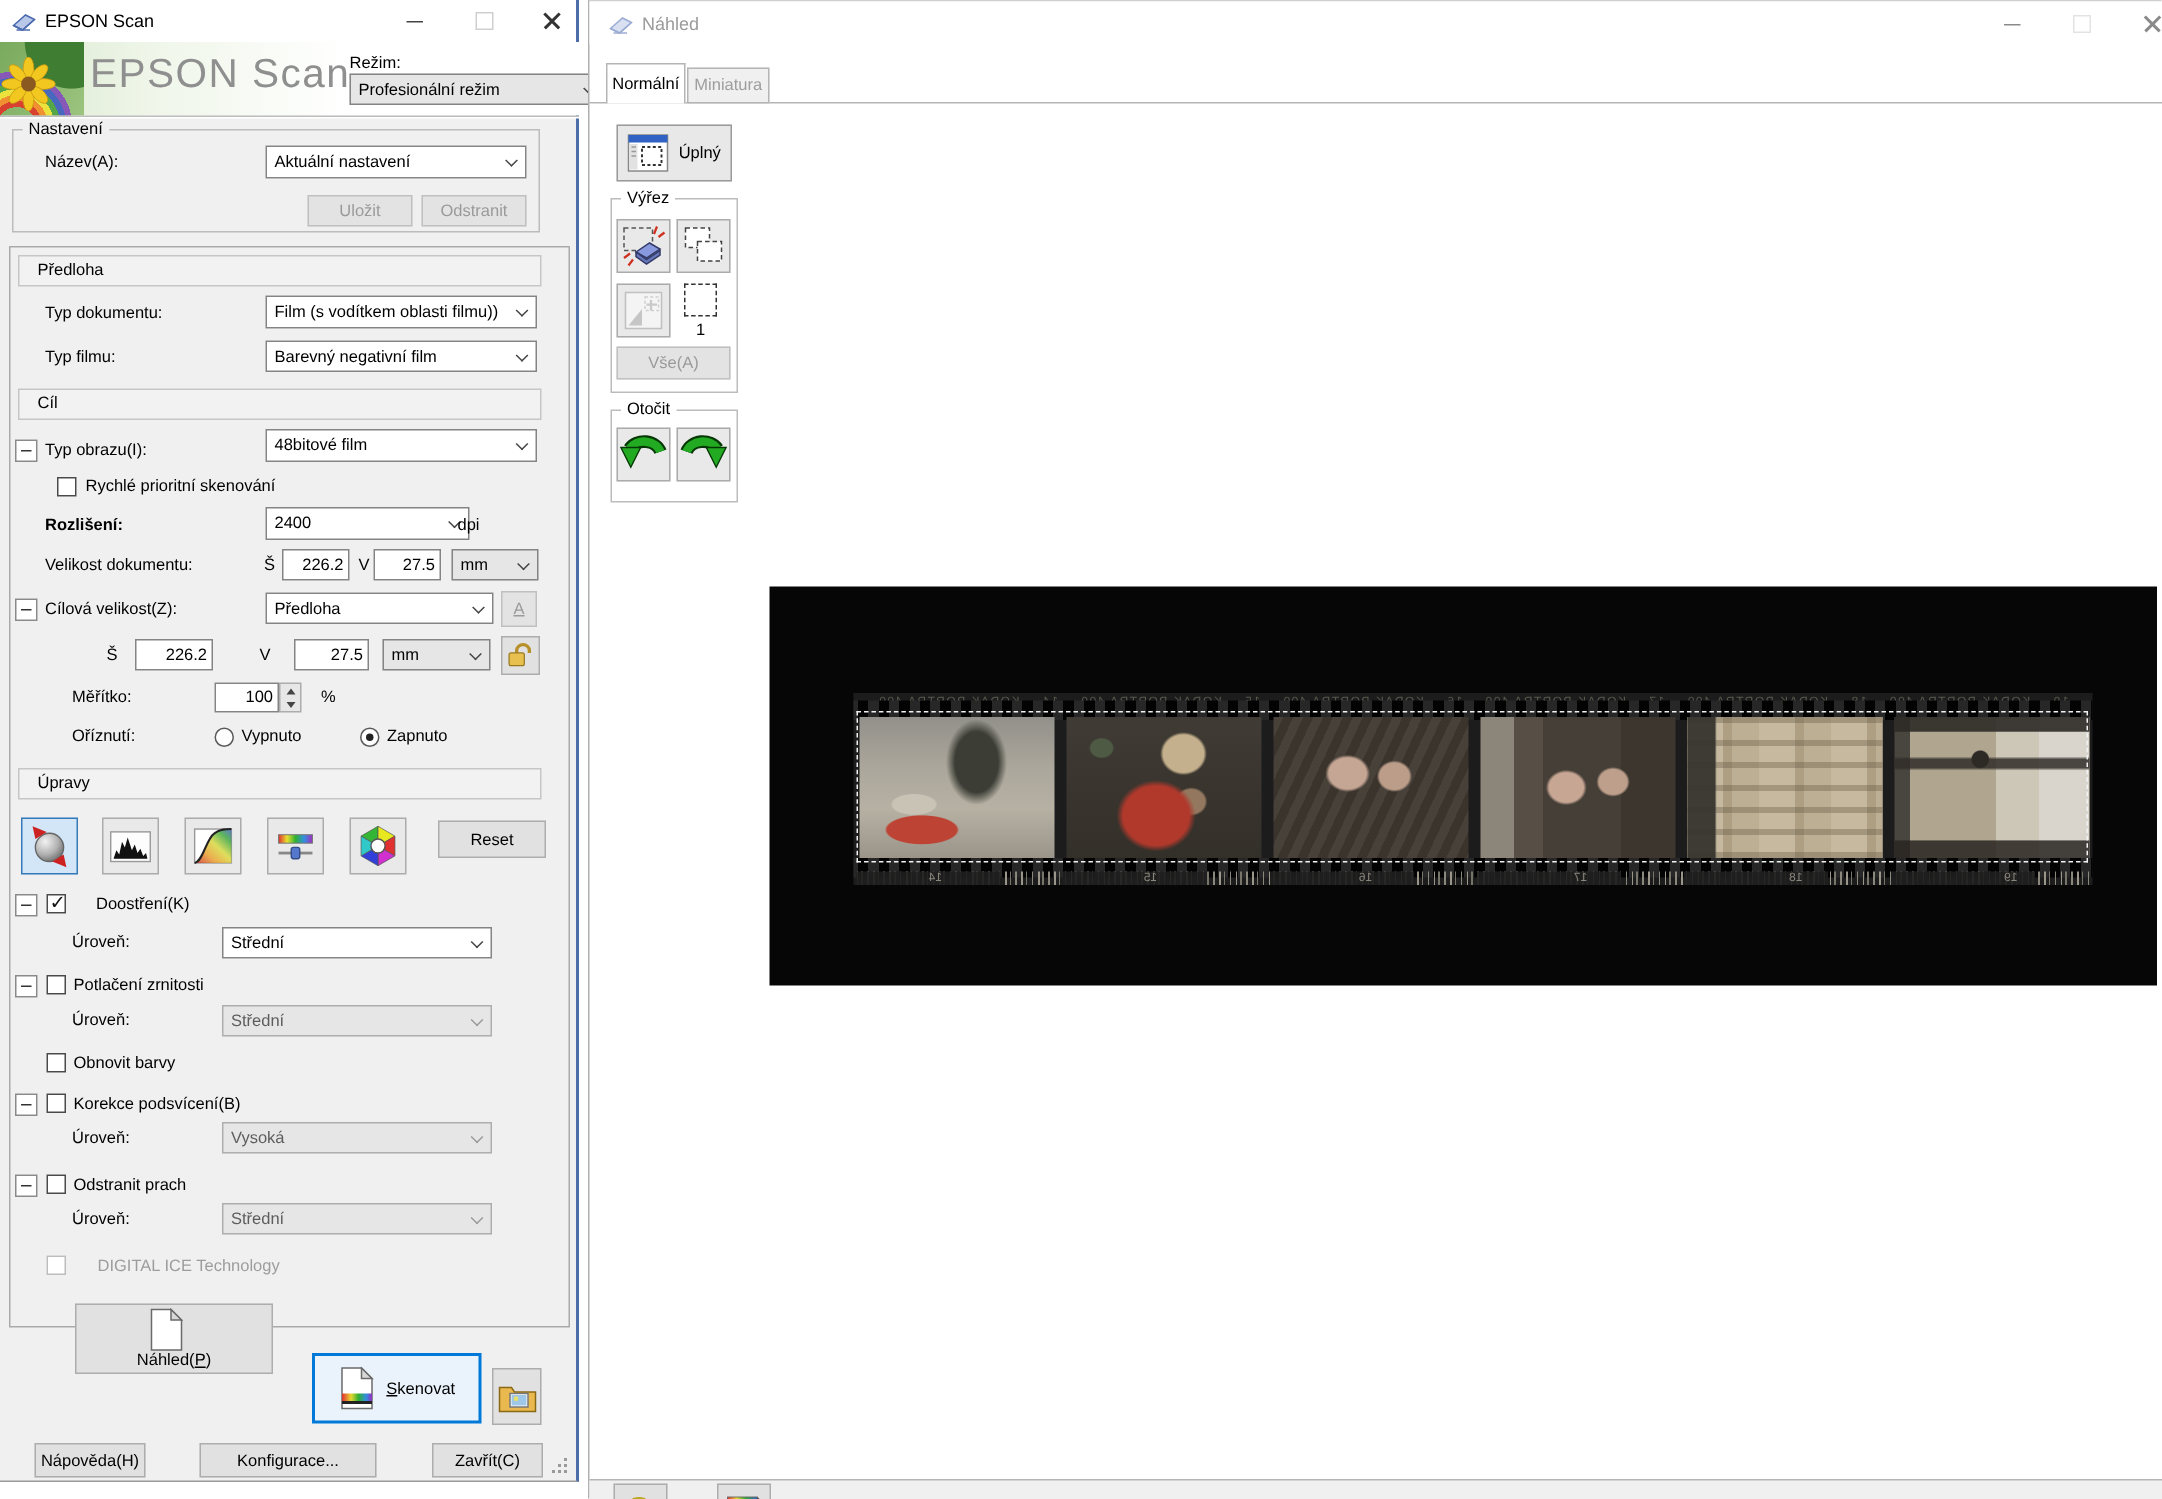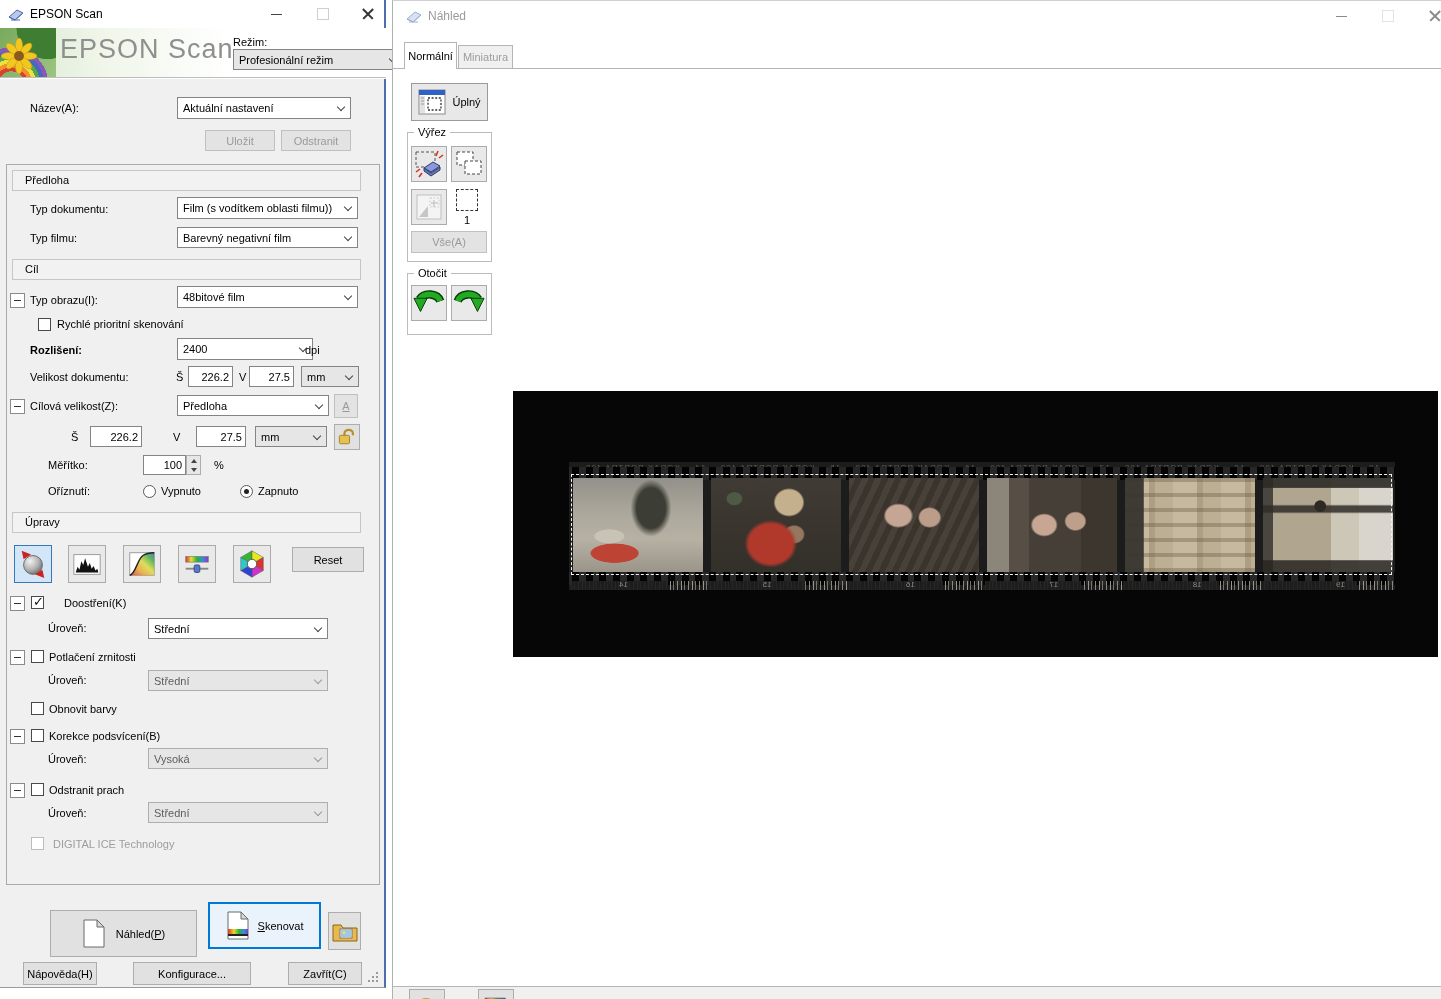--- a/index.html
+++ b/index.html
@@ -150,20 +150,23 @@
     </div>
     <div id="logo-text" class="abs">EPSON Scan</div>
   </div>
   <div class="abs lbl" style="left:233px;top:36px;">Režim:</div>
   <div class="abs combo gray" style="left:233px;top:49px;width:170px;height:21px;">
     <span>Profesionální režim</span>
     <span class="chev"></span>
   </div>
   <div id="logo-sep" class="abs"></div>
 
+  <div class="abs groupbox" style="left:8px;top:86px;width:352px;height:69px;">
+    <span class="legend">Nastavení</span>
+  </div>
   <div class="abs lbl" style="left:30px;top:102px;">Název(A):</div>
   <div class="abs combo" style="left:177px;top:97px;width:174px;height:22px;">
     <span>Aktuální nastavení</span>
     <span class="chev"></span>
   </div>
   <div class="abs btn disabled" style="left:205px;top:130px;width:70px;height:21px;">Uložit</div>
   <div class="abs btn disabled" style="left:281px;top:130px;width:70px;height:21px;">Odstranit</div>
 
   <div class="abs" style="left:6px;top:164px;width:374px;height:721px;border:1px solid #aaaaaa;"></div>
 
@@ -342,23 +345,23 @@
   <div class="abs expander" style="left:10px;top:783px;"></div>
   <div class="abs cb" style="left:31px;top:783px;"></div>
   <div class="abs lbl" style="left:49px;top:784px;">Odstranit prach</div>
   <div class="abs lbl" style="left:48px;top:807px;">Úroveň:</div>
   <div class="abs combo disabled" style="left:148px;top:802px;width:180px;height:21px;">
     <span>Střední</span>
     <span class="chev"></span>
   </div>
 
   <div class="abs cb disabled" style="left:31px;top:837px;"></div>
-  <div class="abs lbl gray" style="left:53px;top:838px;">DIGITAL ICE Technology</div>
-
-  <div class="abs btn" style="left:50px;top:910px;width:147px;height:47px;">
+  <div class="abs lbl gray" style="left:65px;top:838px;">DIGITAL ICE Technology</div>
+
+  <div class="abs btn" style="left:50px;top:869px;width:132px;height:47px;flex-direction:column;">
     <svg width="24" height="29" viewBox="0 0 24 29" style="margin-right:10px;">
       <path d="M2 1 h13 l7 7 v20 h-20 z" fill="#fff" stroke="#6a6a6a"></path>
         <path d="M15 1 l7 7 h-7 z" fill="#d8d8d8" stroke="#6a6a6a"></path>
     </svg>
     <span><span>Náhled(</span><span style="text-decoration:underline;">P</span><span>)</span></span>
   </div>
   <div class="abs btn focused" style="left:208px;top:902px;width:113px;height:47px;">
     <svg width="24" height="29" viewBox="0 0 24 29" style="margin-right:8px;">
       <defs>
           <linearGradient id="rb3">

